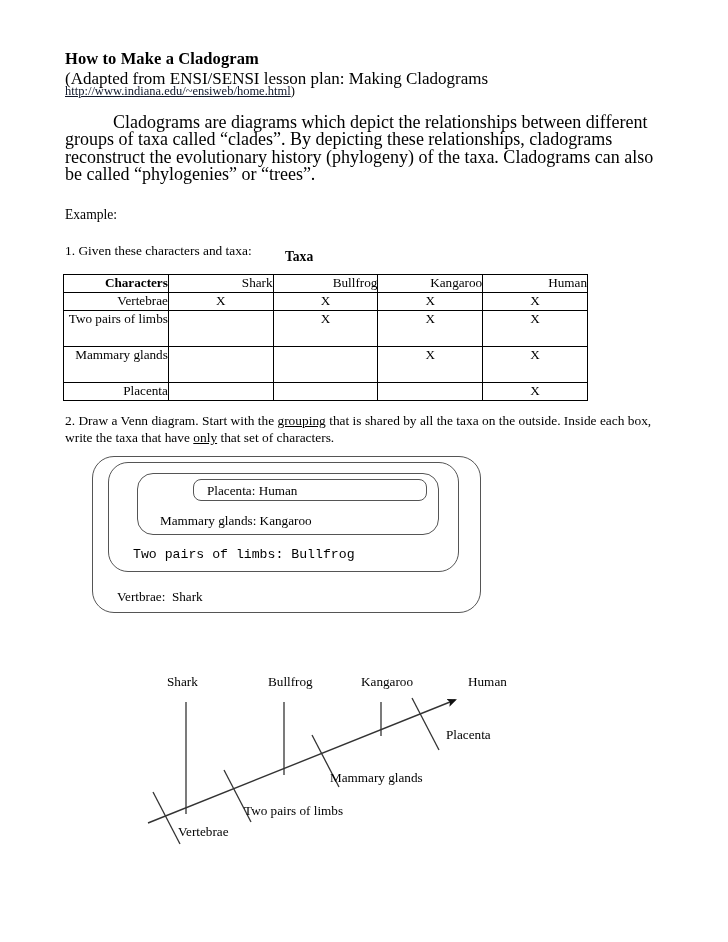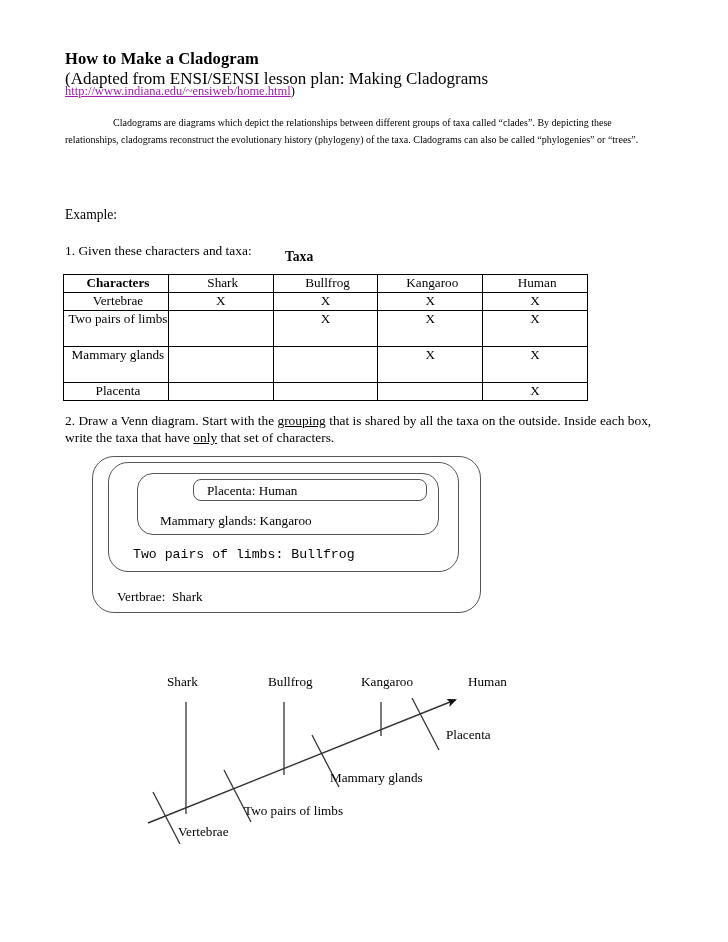--- a/index.html
+++ b/index.html
@@ -37,28 +37,28 @@
     top: 53px;
     font-size: 17px;
   }
   .urlline {
     position: absolute;
     left: 65px;
     top: 68px;
     font-size: 12.5px;
   }
   .urlline a {
-    color: #a21caf;
+    color: #0f172a;
     text-decoration: underline;
   }
 
   
   .para {
     position: absolute;
-    font-size: 10px;
+    font-size: 18px;
     line-height: 17.4px;
     text-align: left;
   }
   #para1 {
     left: 65px;
     top: 98px;
     width: 600px;
     text-indent: 48px;
   }
   #para2 {
@@ -97,21 +97,21 @@
     top: 258px;
     width: 525px;
     border-collapse: collapse;
     font-size: 13.2px;
   }
   table.chartable td, table.chartable th {
     border: 1px solid #000000;
     padding: 0 0 0 4px;
     vertical-align: top;
     font-weight: normal;
-    text-align: center;
+    text-align: right;
     height: 17px;
     line-height: 16.5px;
   }
   table.chartable th.chead {
     font-weight: bold;
   }
   table.chartable col.c0 { width: 105px; }
   table.chartable col.cx { width: 105px; }
   table.chartable td.mark {
     text-align: center;

